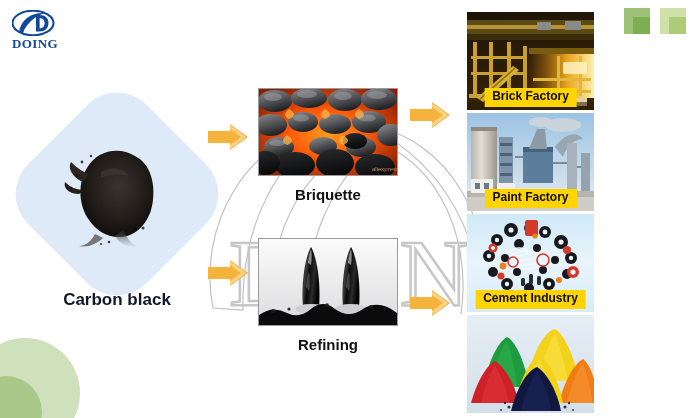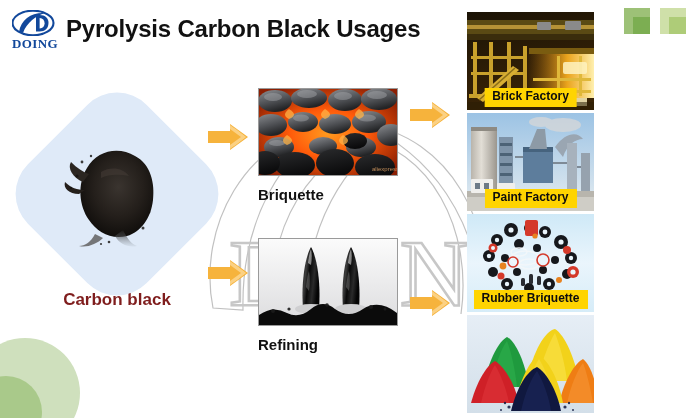--- a/index.html
+++ b/index.html
@@ -141,27 +141,27 @@
     transform: rotate(-45deg);
     display: flex;
     align-items: center;
     justify-content: center;
   }
   .cb-pile { display: block; }
   .stage-left .caption {
     margin-top: 12px;
     font-size: 17px;
     font-weight: bold;
-    color: #7f1d1d;
+    color: #0f172a;
   }
 
   
   .stage-mid {
     position: absolute;
-    text-align: left;
+    text-align: center;
   }
   .stage-mid.briquette { left: 258px; top: 88px; width: 140px; }
   .stage-mid.refining  { left: 258px; top: 238px; width: 140px; }
 
   .photo {
     width: 140px;
     height: 88px;
     border: 1px solid #9a9a9a;
     display: block;
     overflow: hidden;
@@ -246,21 +246,20 @@
   <div class="header">
     <div class="logo">
       <svg class="logo-mark" width="46" height="26" viewBox="0 0 46 26">
         <ellipse cx="21" cy="13" rx="20.5" ry="12.3" fill="none" stroke="#12489b" stroke-width="2.1"></ellipse>
         <path d="M7 22 C9 9, 20 2, 33 3 C24 6, 15 12, 11 23 Z" fill="#12489b"></path>
         <path d="M24 21.5 L24 5 L27.5 5 C33.5 5, 36.5 8.5, 36.5 13 C36.5 18, 33 21.5, 27.5 21.5 Z" fill="#12489b"></path>
         <path d="M27.6 8 L27.6 18.6 C30.8 18.2, 32.6 16.2, 32.6 13.2 C32.6 10.2, 30.8 8.3, 27.6 8 Z" fill="#ffffff"></path>
       </svg>
       <div class="logo-word">DOING</div>
     </div>
-    <div class="title">Pyrolysis Carbon Black Usages</div>
   </div>
 
   <svg class="watermark" viewBox="0 0 290 200">
     <g fill="none" stroke="#8e8e8e" stroke-width="1.2">
       <path d="M8 190 C-8 110, 40 18, 128 6 C78 36, 36 100, 38 192 Z"></path>
       <path d="M70 198 C56 120, 104 26, 190 14 C140 44, 100 106, 100 198 Z"></path>
       <path d="M158 6 C246 18, 292 110, 278 190 C272 100, 226 36, 158 6 Z"></path>
       <path d="M150 18 C226 30, 268 112, 256 196"></path>
     </g>
     <g fill="none" stroke="#9b9b9b" stroke-width="2.6" font-family="Liberation Serif, serif">
@@ -611,21 +610,21 @@
             <circle cx="76" cy="46" r="6"></circle>
             <circle cx="46" cy="48" r="5"></circle>
           </g>
           <g fill="#2a2d33">
             <rect x="62" y="60" width="4" height="10" rx="1.5"></rect>
             <rect x="70" y="62" width="4" height="9" rx="1.5"></rect>
             <rect x="54" y="64" width="4" height="8" rx="1.5"></rect>
           </g>
         </svg>
       </div>
-      <div class="pill">Rubber Briquette</div>
+      <div class="pill">Cement Industry</div>
     </div>
 
     <div class="card">
       <div class="thumb">
         <svg width="127" height="98" viewBox="0 0 127 98">
           <defs>
             <linearGradient id="pbg" x1="0" y1="0" x2="0" y2="1">
               <stop offset="0%" stop-color="#e6eef6"></stop>
               <stop offset="100%" stop-color="#d3dfe9"></stop>
             </linearGradient>

